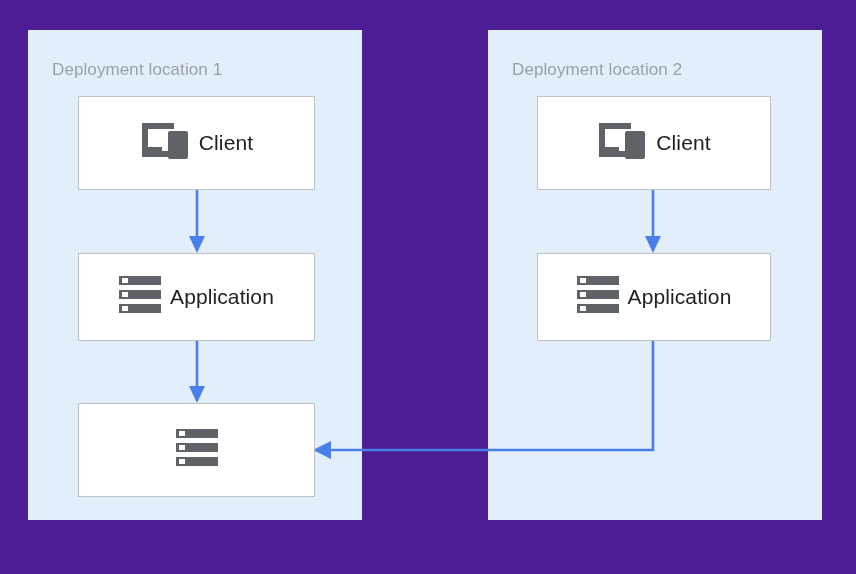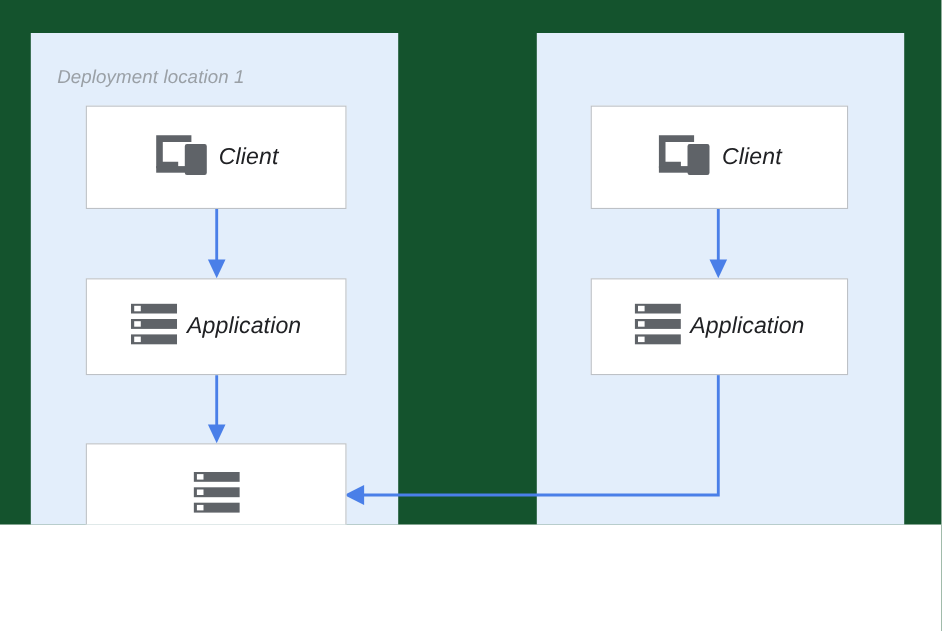--- a/index.html
+++ b/index.html
@@ -7,24 +7,23 @@
     padding: 0;
     background: #ffffff;
   }
   body {
     font-family: "Liberation Sans", sans-serif;
     -webkit-font-smoothing: antialiased;
   }
   #canvas {
     position: relative;
     width: 856px;
-    height: 477px;
-    background: #14532d;
+    height: 574px;
+    background: #4c1d95;
     overflow: hidden;
-    font-style: italic;
   }
   .zone {
     position: absolute;
     background: #e3eefb;
     box-sizing: border-box;
   }
   .zone-title {
     position: absolute;
     font-size: 17px;
     line-height: 20px;
@@ -72,20 +71,21 @@
 </style>
 </head>
 <body>
 
 <div id="canvas">
 
   <div class="zone" style="left:28px; top:30px; width:334px; height:490px;"></div>
   <div class="zone-title" style="left:52px; top:60px;">Deployment location 1</div>
 
   <div class="zone" style="left:488px; top:30px; width:334px; height:490px;"></div>
+  <div class="zone-title" style="left:512px; top:60px;">Deployment location 2</div>
 
   <svg class="edge-layer" viewBox="0 0 856 574" xmlns="http://www.w3.org/2000/svg">
     <g>
       <path class="edge-line" d="M 197 190 L 197 238"></path>
       <polygon class="edge-head" points="197,253 189,236 205,236"></polygon>
     </g>
     <g>
       <path class="edge-line" d="M 197 341 L 197 388"></path>
       <polygon class="edge-head" points="197,403 189,386 205,386"></polygon>
     </g>

